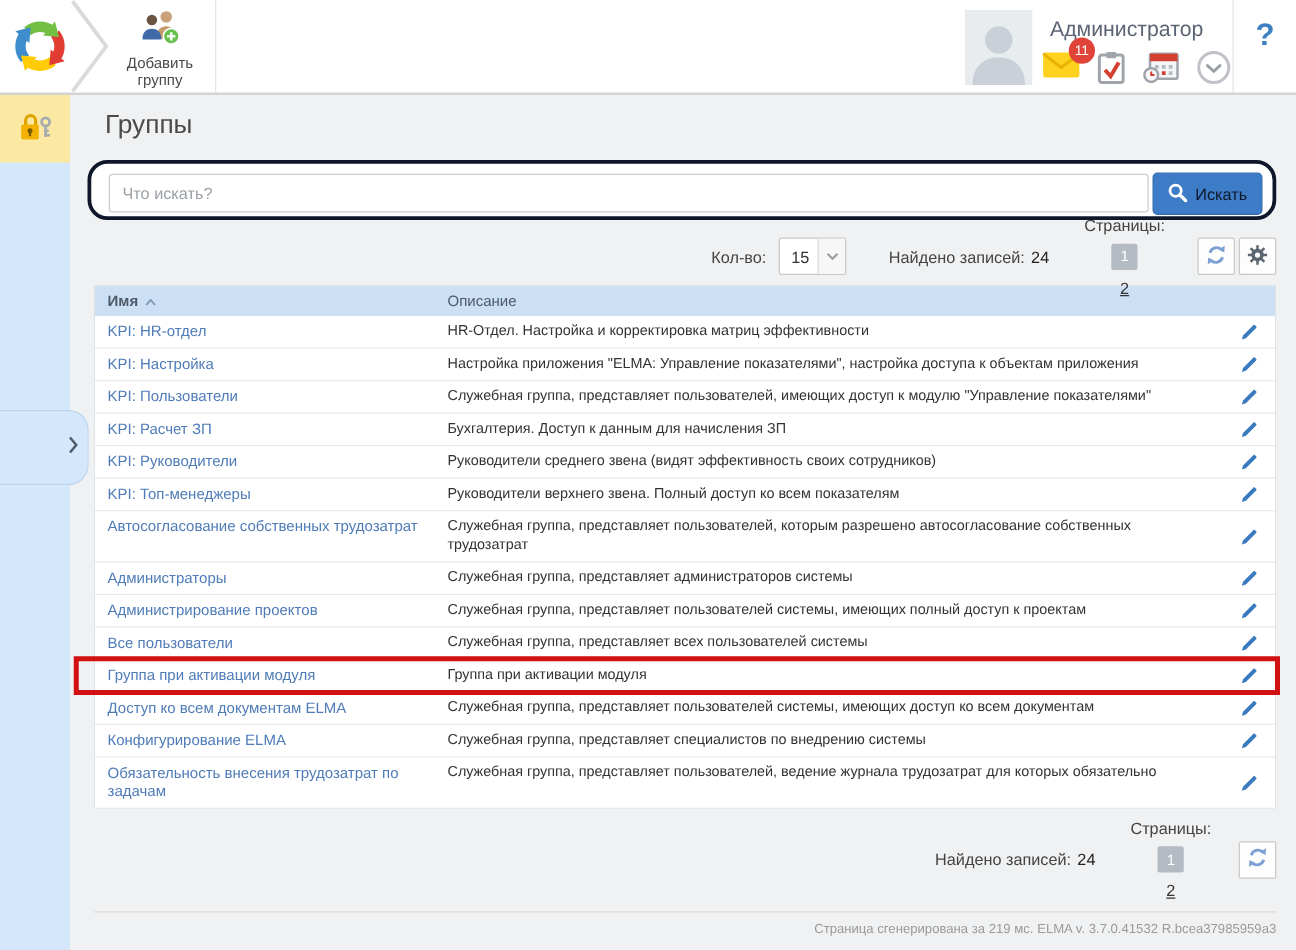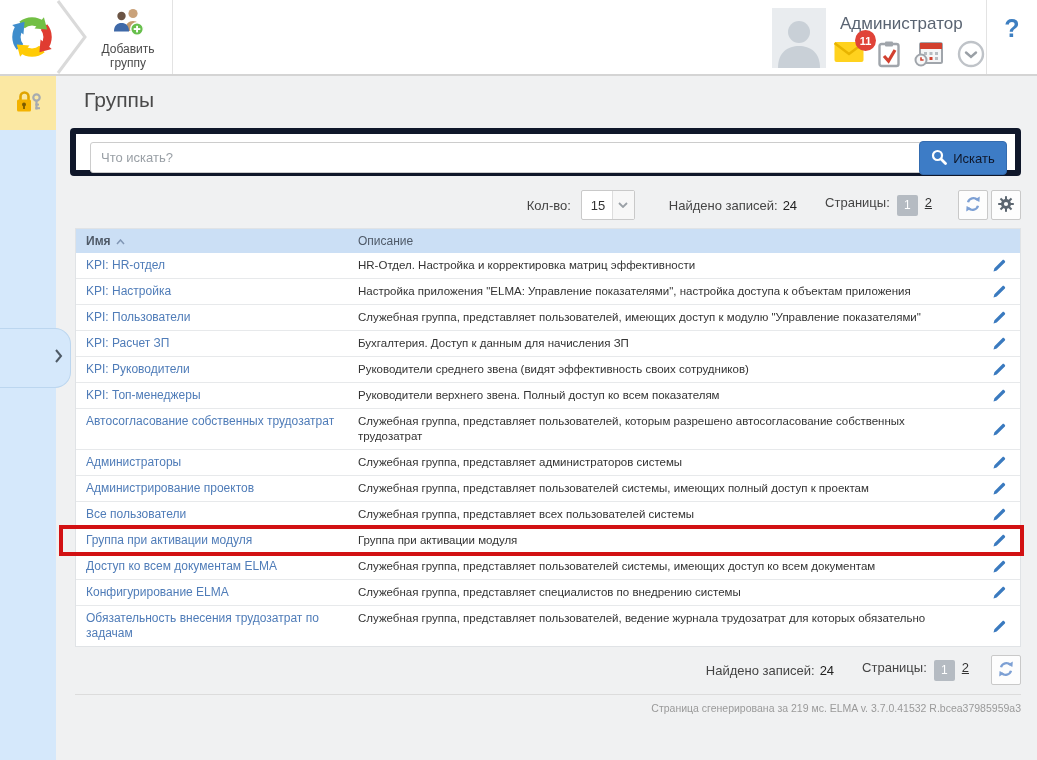--- a/index.html
+++ b/index.html
@@ -16,58 +16,58 @@
   .logo-chevron { position:absolute; left:56px; top:0; }
   .add-group { position:absolute; left:84px; top:3px; width:88px; height:70px;
     display:flex; flex-direction:column; align-items:center; justify-content:center; cursor:pointer; }
   .add-group .lbl { font-size:12px; color:#4a4a4a; line-height:14px; text-align:center; margin-top:2px; }
   .hdr-divider { position:absolute; top:0; width:1px; height:74px; background:#e3e3e3; }
   .avatar { position:absolute; left:772px; top:8px; }
   .user-name { position:absolute; left:840px; top:14px; font-size:17px; color:#5a6472; }
   .hdr-icons { position:absolute; left:834px; top:40px; display:flex; align-items:flex-start; gap:13px; }
   .mail-wrap { position:relative; cursor:pointer; }
   .badge { position:absolute; top:-10px; right:-12px; min-width:21px; height:21px; padding:0 3px;
-    background:#e04338; border-radius:11px; color:#fff; font-size:11px; font-weight:bold;
+    background:#e04338; border-radius:11px; color:#fff; font-size:11px; font-weight:normal;
     display:flex; align-items:center; justify-content:center; }
   .help-btn { position:absolute; left:999px; top:14px; width:26px; text-align:center;
     font-size:25px; font-weight:bold; color:#3e7fc1; cursor:pointer; }
 
   
   .sidebar { position:absolute; left:0; top:76px; width:56px; bottom:0; background:#d5e8fb; z-index:5; }
   .sidebar-active { height:54px; background:#fbe8a3; display:flex; align-items:center;
     justify-content:center; cursor:pointer; }
   .sidebar-expander { position:absolute; left:0; top:252px; width:71px; height:60px;
     background:#d5e8fb; border:1px solid #bcd6ef; border-left:none;
     border-radius:0 16px 16px 0; display:flex; align-items:center; justify-content:flex-end;
     padding-right:7px; cursor:pointer; }
 
   
   .content { position:absolute; left:56px; top:76px; right:0; bottom:0;
     background:#f0f1f2; padding:0 16px 0 19px; }
   .page-title { margin:12px 0 16px 9px; font-size:21px; font-weight:normal; color:#4a4a4a; height:24px; line-height:24px; }
 
-  .search-panel { position:relative; height:48px; background:#fff; border:6px solid #0f172a;
-    border-radius:4px; margin-left:-5px; margin-bottom:14px; }
+  .search-panel { position:relative; height:48px; background:#fff; border:3px solid #0f172a;
+    border-radius:16px; margin-left:-5px; margin-bottom:14px; }
   .search-input { position:absolute; left:14px; top:8px; width:832px; height:31px;
     border:1px solid #ccc; border-radius:3px; padding:0 10px; font-size:13px; color:#333;
     font-family:"Liberation Sans", sans-serif; outline:none; }
   .search-input::placeholder { color:#9aa0a6; }
   .search-btn { position:absolute; right:8px; top:7px; height:34px; width:88px;
     background:#3d7cc6; border:1px solid #346cb0; border-radius:4px; color:#0f172a;
     font-size:13px; display:flex; align-items:center; justify-content:center; gap:6px; cursor:pointer; }
 
   .toolbar { height:30px; display:flex; align-items:center; justify-content:flex-end;
     gap:10px; margin-bottom:8px; font-size:13px; color:#444; }
   .count-select { width:54px; height:30px; background:#fff; border:1px solid #c9c9c9;
     border-radius:2px; display:flex; cursor:pointer; }
   .count-select .val { flex:1; display:flex; align-items:center; padding-left:9px; color:#333; }
   .count-select .dd { width:22px; border-left:1px solid #ddd; background:#f7f7f7;
     display:flex; align-items:center; justify-content:center; }
   .stat-group { display:flex; align-items:center; gap:5px; }
-  .pages-group { display:flex; gap:7px; }
+  .pages-group { display:flex; align-items:center; gap:7px;flex-direction:column; }
   .page-box { width:21px; height:21px; background:#b5bbc2; color:#fff; border-radius:2px;
     display:flex; align-items:center; justify-content:center; font-size:12px; cursor:default; }
   .page-link { color:#333; text-decoration:underline; cursor:pointer; }
   .icon-btn { width:30px; height:30px; background:#fdfdfd; border:1px solid #c9c9c9;
     border-radius:2px; display:flex; align-items:center; justify-content:center; cursor:pointer; }
 
   
   .gtable { background:#fff; border:1px solid #e0e3e6; }
   .thead { display:flex; background:#cbdff5; height:24px; align-items:center;
     font-size:12px; color:#4f5a68; }

